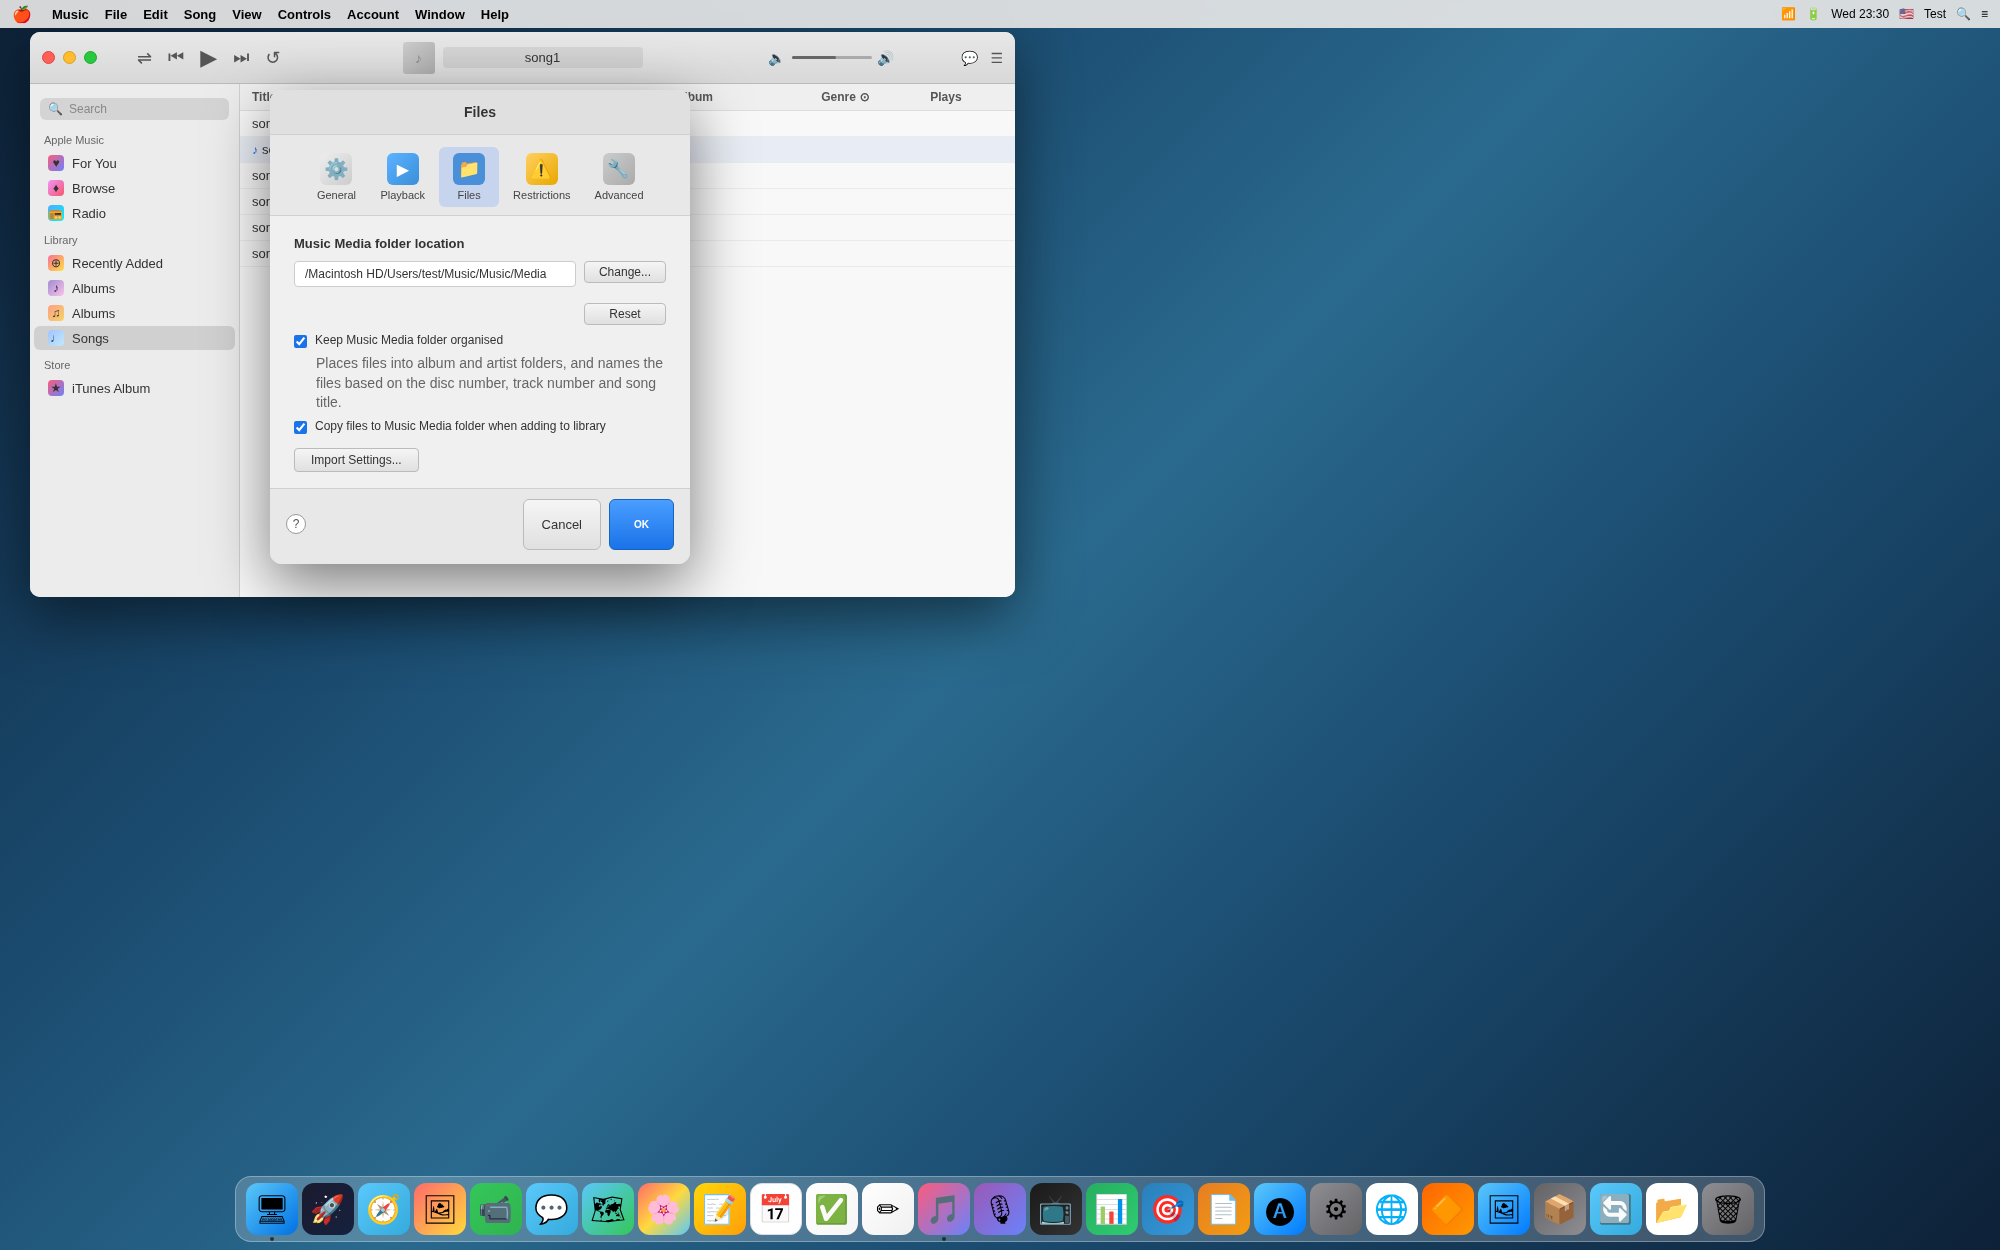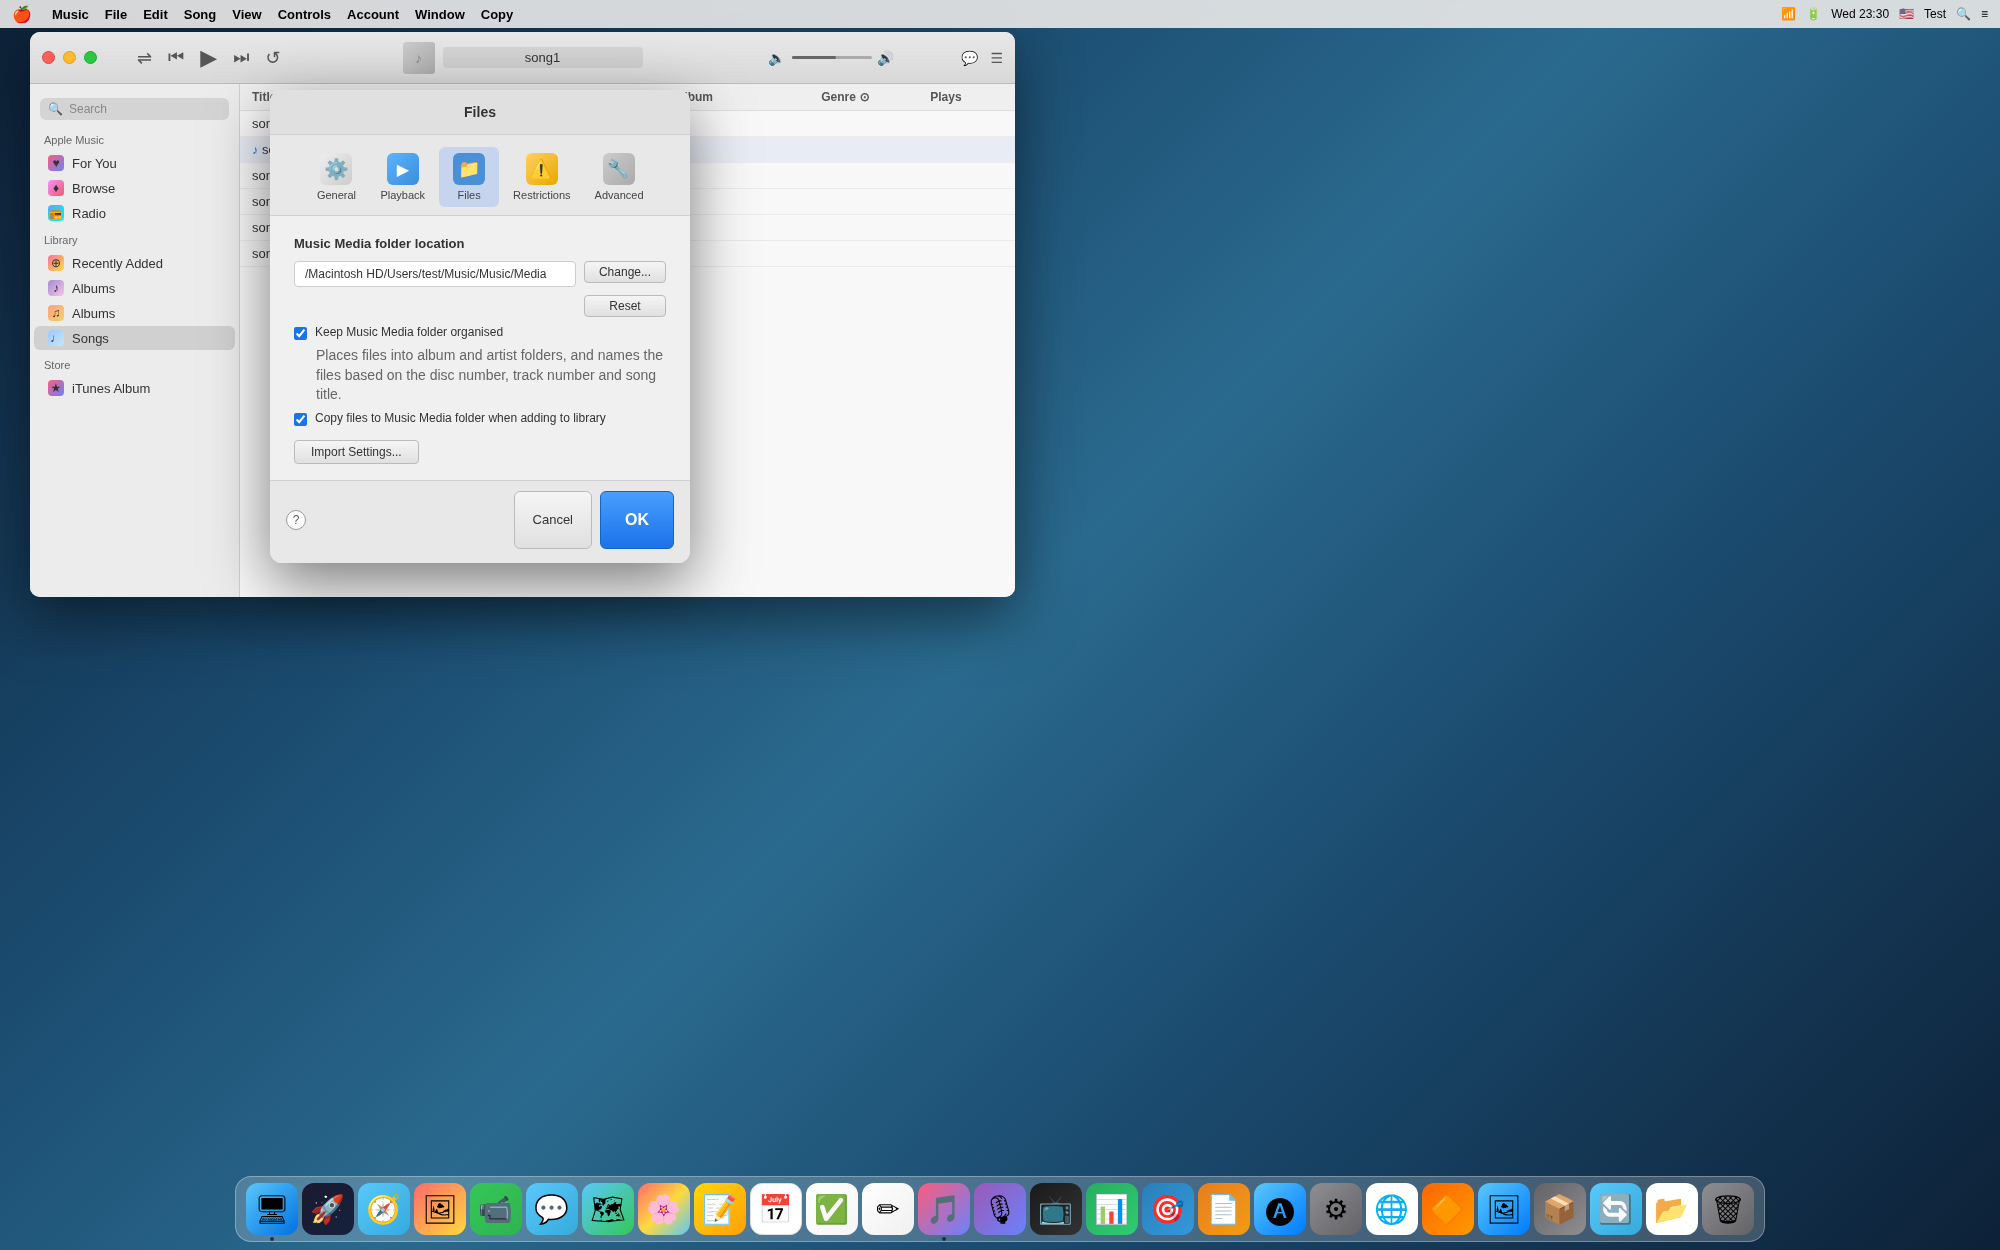--- a/index.html
+++ b/index.html
@@ -368,21 +368,21 @@
       align-items: flex-start;
       gap: 8px;
       margin-bottom: 8px;
     }
     .path-text-area {
       flex: 1;
     }
     .path-buttons-col {
       display: flex;
       flex-direction: column;
-      gap: 12px;
+      gap: 20px;
     }
 
     .checkbox-row {
       display: flex;
       align-items: flex-start;
       gap: 8px;
       margin-bottom: 6px;
     }
     .checkbox-row input[type=checkbox] {
       margin-top: 2px;
@@ -444,21 +444,21 @@
       padding: 5px 18px;
       font-size: 13px;
       cursor: pointer;
       color: #333;
     }
     .btn-ok {
       background: linear-gradient(180deg, #4a9eff, #1a73e8);
       border: 1px solid #1565c0;
       border-radius: 6px;
       padding: 19px 24px;
-      font-size: 16px;
+      font-size: 10px;
       cursor: pointer;
       color: white;
       font-weight: 600;
     }
 
     
     .dock {
       position: absolute;
       bottom: 8px;
       left: 50%;
@@ -531,21 +531,21 @@
 <div class="menubar">
   <span class="menubar-apple">🍎</span>
   <span class="menubar-item app-name">Music</span>
   <span class="menubar-item">File</span>
   <span class="menubar-item">Edit</span>
   <span class="menubar-item">Song</span>
   <span class="menubar-item">View</span>
   <span class="menubar-item">Controls</span>
   <span class="menubar-item">Account</span>
   <span class="menubar-item">Window</span>
-  <span class="menubar-item">Copy</span>
+  <span class="menubar-item">Help</span>
   <div class="menubar-right">
     <span>📶</span>
     <span>🔋</span>
     <span>Wed 23:30</span>
     <span>🇺🇸</span>
     <span>Test</span>
     <span>🔍</span>
     <span>≡</span>
   </div>
 </div>

